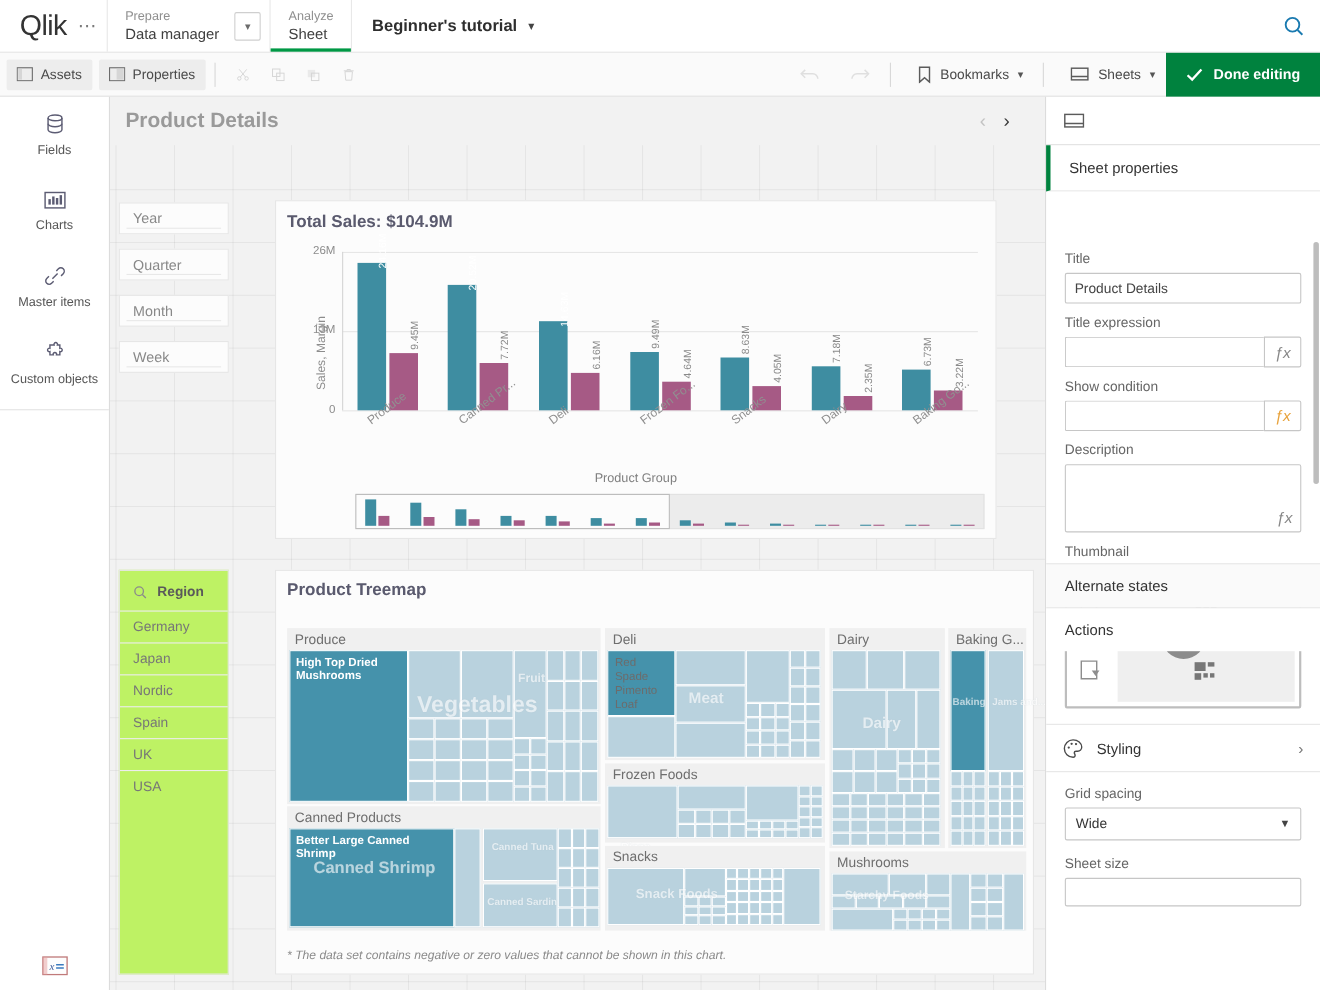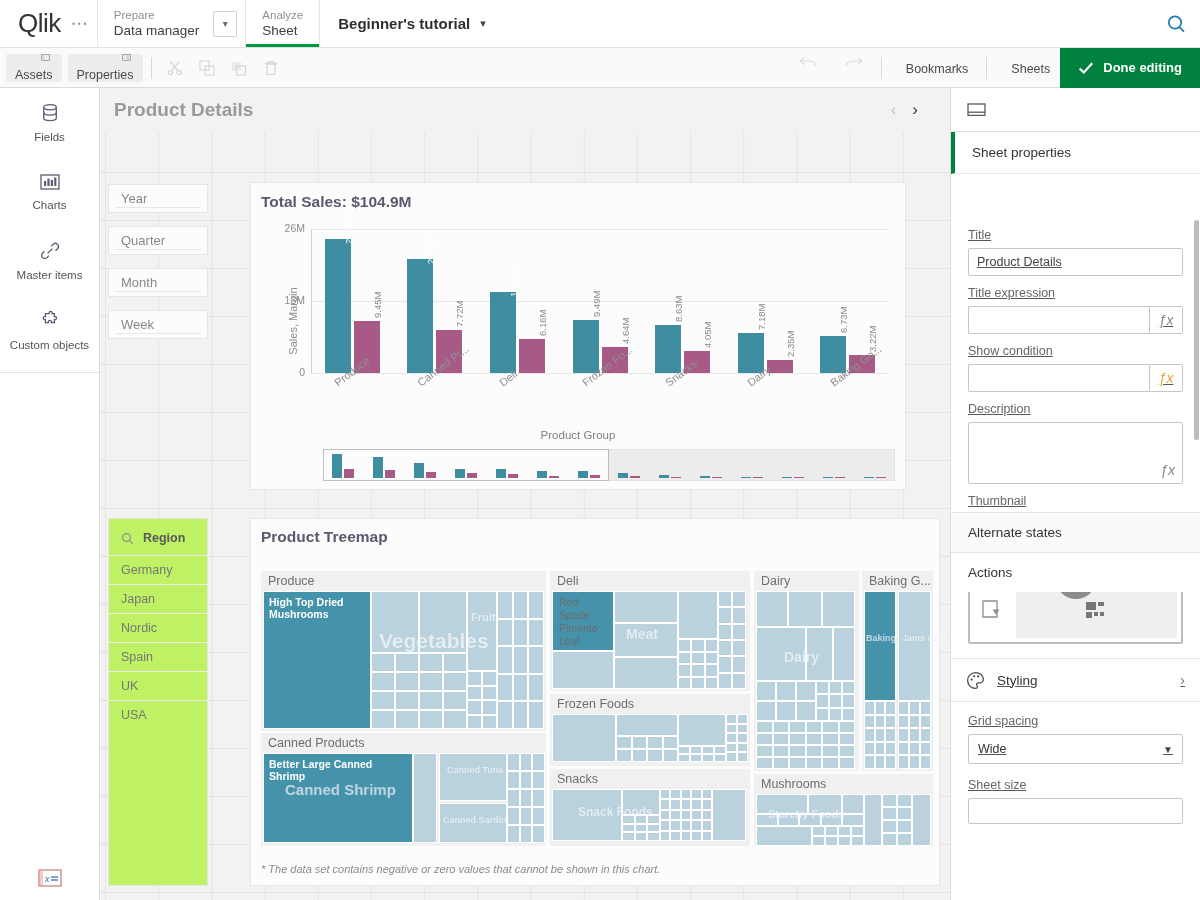--- a/index.html
+++ b/index.html
@@ -50,24 +50,23 @@
   }
   .search-btn svg { stroke: #1a7ab0; }
 
   
   .actionbar {
     position: absolute; top: 48px; left: 0; width: 1200px; height: 40px;
     background: #fafafa; border-bottom: 1px solid #dcdcdc;
     display: flex; align-items: center;
   }
   .ab-btn {
-    display: flex; align-items: flex-end; gap: 7px; height: 28px; padding: 0 9px;
+    display: flex; align-items: center; gap: 7px; height: 28px; padding: 0 9px;
     margin-left: 6px; border-radius: 2px; font-size: 12.5px; color: #4a4a4a; cursor: pointer;
     background: #ededed;
-    flex-direction: column;
   }
   .ab-icon-only { width: 30px; justify-content: center; background: transparent; margin-left: 2px; }
   .ab-sep { width: 1px; height: 22px; background: #d8d8d8; margin: 0 8px; }
   .ab-spacer { flex: 1; }
   .ab-plain { background: transparent; gap: 8px; padding: 0 10px; }
   .done-btn {
     display: flex; align-items: center; gap: 9px; height: 40px; padding: 0 18px;
     background: #00823e; color: #fff; font-size: 13px; font-weight: bold; cursor: pointer;
   }
   .disabled-icon { opacity: 0.32; }
@@ -162,21 +161,21 @@
   
   .props {
     position: absolute; top: 88px; left: 950px; width: 250px; height: 812px;
     background: #fff; border-left: 1px solid #dcdcdc;
   }
   .props-tabbar { height: 44px; border-bottom: 1px solid #e2e2e2; display:flex; align-items:center; padding-left: 16px;}
   .props-head {
     height: 42px; display: flex; align-items: center; padding-left: 17px;
     font-size: 13.5px; color: #333; border-left: 4px solid #00823e; border-bottom: 1px solid #e9e9e9;
   }
-  .props-body { position:absolute; top: 130px; left:0; right:0; bottom:0; overflow:hidden;text-decoration:underline; }
+  .props-body { position:absolute; top: 130px; left:0; right:0; bottom:0; overflow:hidden; }
   .pf { padding: 10px 17px 0 17px; }
   .plabel { font-size: 12.5px; color: #666; margin-bottom: 6px; }
   .pinput {
     height: 28px; border: 1px solid #c6c6c6; border-radius: 2px; background: #fff;
     display: flex; align-items: center; padding: 0 8px; font-size: 12.5px; color: #444;
   }
   .pinput-combo { display: flex; }
   .pinput-combo .pinput { flex: 1; border-right: none; border-radius: 2px 0 0 2px; }
   .fx {
     width: 34px; height: 28px; border: 1px solid #c6c6c6; border-radius: 0 2px 2px 0;

